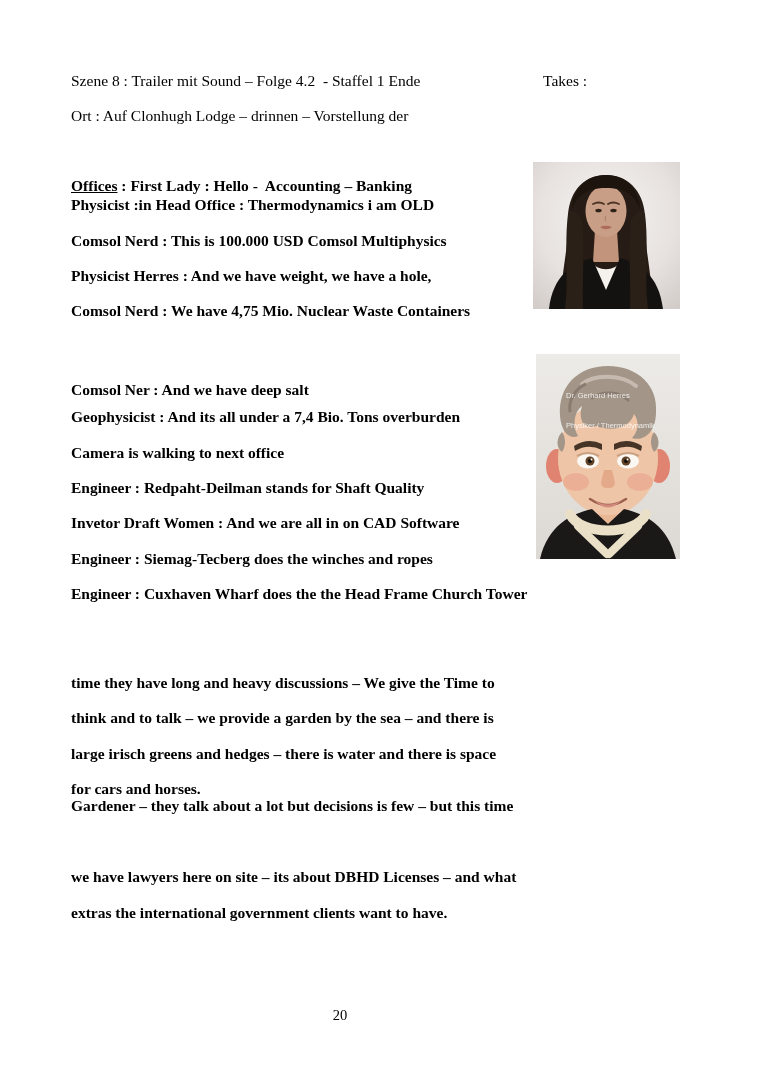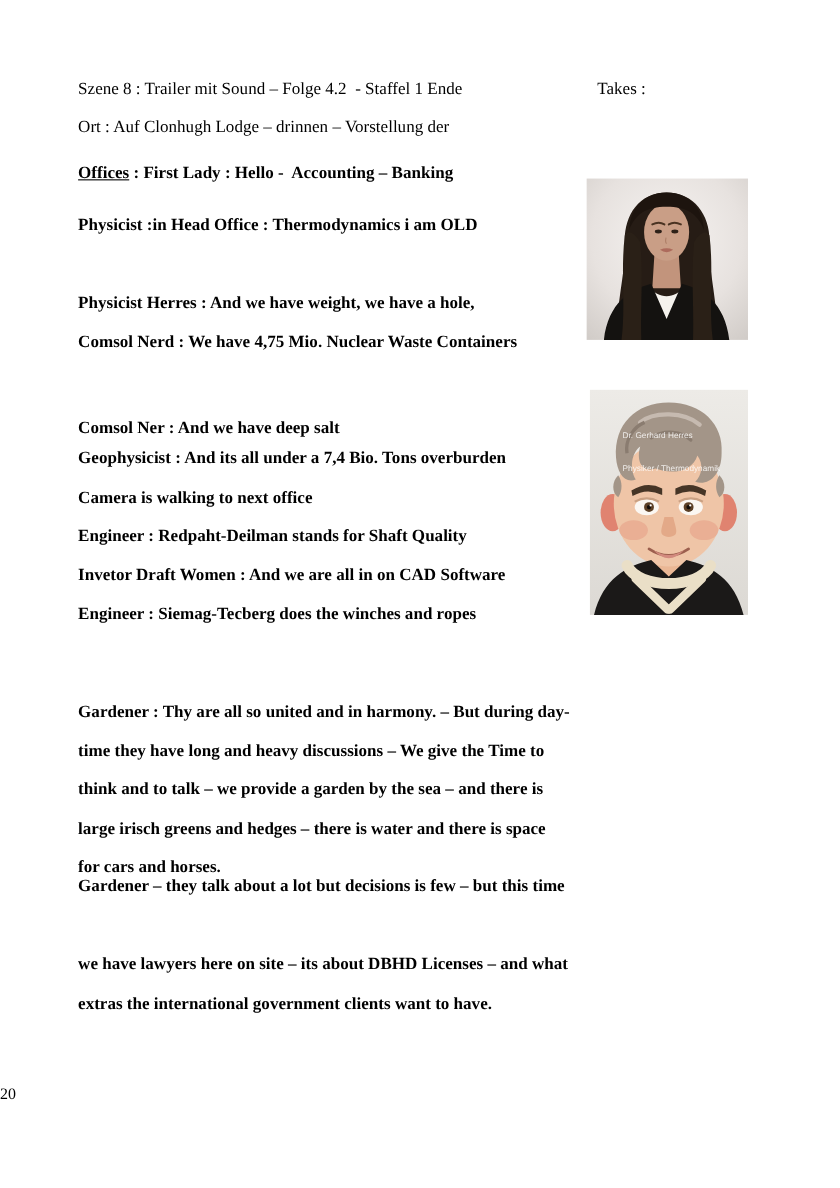--- a/index.html
+++ b/index.html
@@ -19,21 +19,23 @@
     line-height: 20px;
     white-space: pre;
   }
   .bold { font-weight: bold; }
   .sm { font-size: 14px; }
   .ul { text-decoration: underline; }
   .pagenum {
     position: absolute;
     left: 0;
     width: 100%;
+    text-align: center;
     font-size: 14.5px;
+    margin-top: 20px;
   }
   .photo {
     position: absolute;
     overflow: hidden;
   }
   .photo svg { display: block; }
   .caption {
     position: absolute;
     left: 30px;
     top: 17px;
@@ -46,32 +48,33 @@
 </style>
 </head>
 <body>
 
 <div class="page">
 
   <div class="tline" style="top:71px">Szene 8 : Trailer mit Sound – Folge 4.2  - Staffel 1 Ende</div>
   <div class="tline" style="top:71px; left:543px">Takes :</div>
   <div class="tline" style="top:106px">Ort : Auf Clonhugh Lodge – drinnen – Vorstellung der</div>
 
-  <div class="tline bold" style="top:148px"><span class="ul">Offices</span><span> : First Lady : Hello -  Accounting – Banking</span></div>
+  <div class="tline bold" style="top:176px"><span class="ul">Offices</span><span> : First Lady : Hello -  Accounting – Banking</span></div>
   <div class="tline bold" style="top:195px">Physicist :in Head Office : Thermodynamics i am OLD</div>
+  <div class="tline bold" style="top:231px">Comsol Nerd : This is 100.000 USD Comsol Multiphysics</div>
   <div class="tline bold" style="top:266px">Physicist Herres : And we have weight, we have a hole,</div>
   <div class="tline bold" style="top:301px">Comsol Nerd : We have 4,75 Mio. Nuclear Waste Containers</div>
   <div class="tline bold" style="top:380px">Comsol Ner : And we have deep salt</div>
   <div class="tline bold" style="top:407px">Geophysicist : And its all under a 7,4 Bio. Tons overburden</div>
   <div class="tline bold" style="top:478px">Engineer : Redpaht-Deilman stands for Shaft Quality</div>
   <div class="tline bold" style="top:443px">Camera is walking to next office</div>
   <div class="tline bold" style="top:513px">Invetor Draft Women : And we are all in on CAD Software</div>
   <div class="tline bold" style="top:549px">Engineer : Siemag-Tecberg does the winches and ropes</div>
+  <div class="tline bold" style="top:584px">Engineer : Cuxhaven Wharf does the the Head Frame Church Tower</div>
 
-  <div class="tline bold" style="top:638px">Gardener : Thy are all so united and in harmony. – But during day-</div>
   <div class="tline bold" style="top:673px">time they have long and heavy discussions – We give the Time to</div>
   <div class="tline bold" style="top:708px">think and to talk – we provide a garden by the sea – and there is</div>
   <div class="tline bold" style="top:744px">large irisch greens and hedges – there is water and there is space</div>
   <div class="tline bold" style="top:779px">for cars and horses.</div>
 
   <div class="tline bold" style="top:796px">Gardener – they talk about a lot but decisions is few – but this time</div>
   <div class="tline bold" style="top:867px">we have lawyers here on site – its about DBHD Licenses – and what</div>
   <div class="tline bold" style="top:903px">extras the international government clients want to have.</div>
 
   <div class="pagenum" style="top:987px">20</div>

